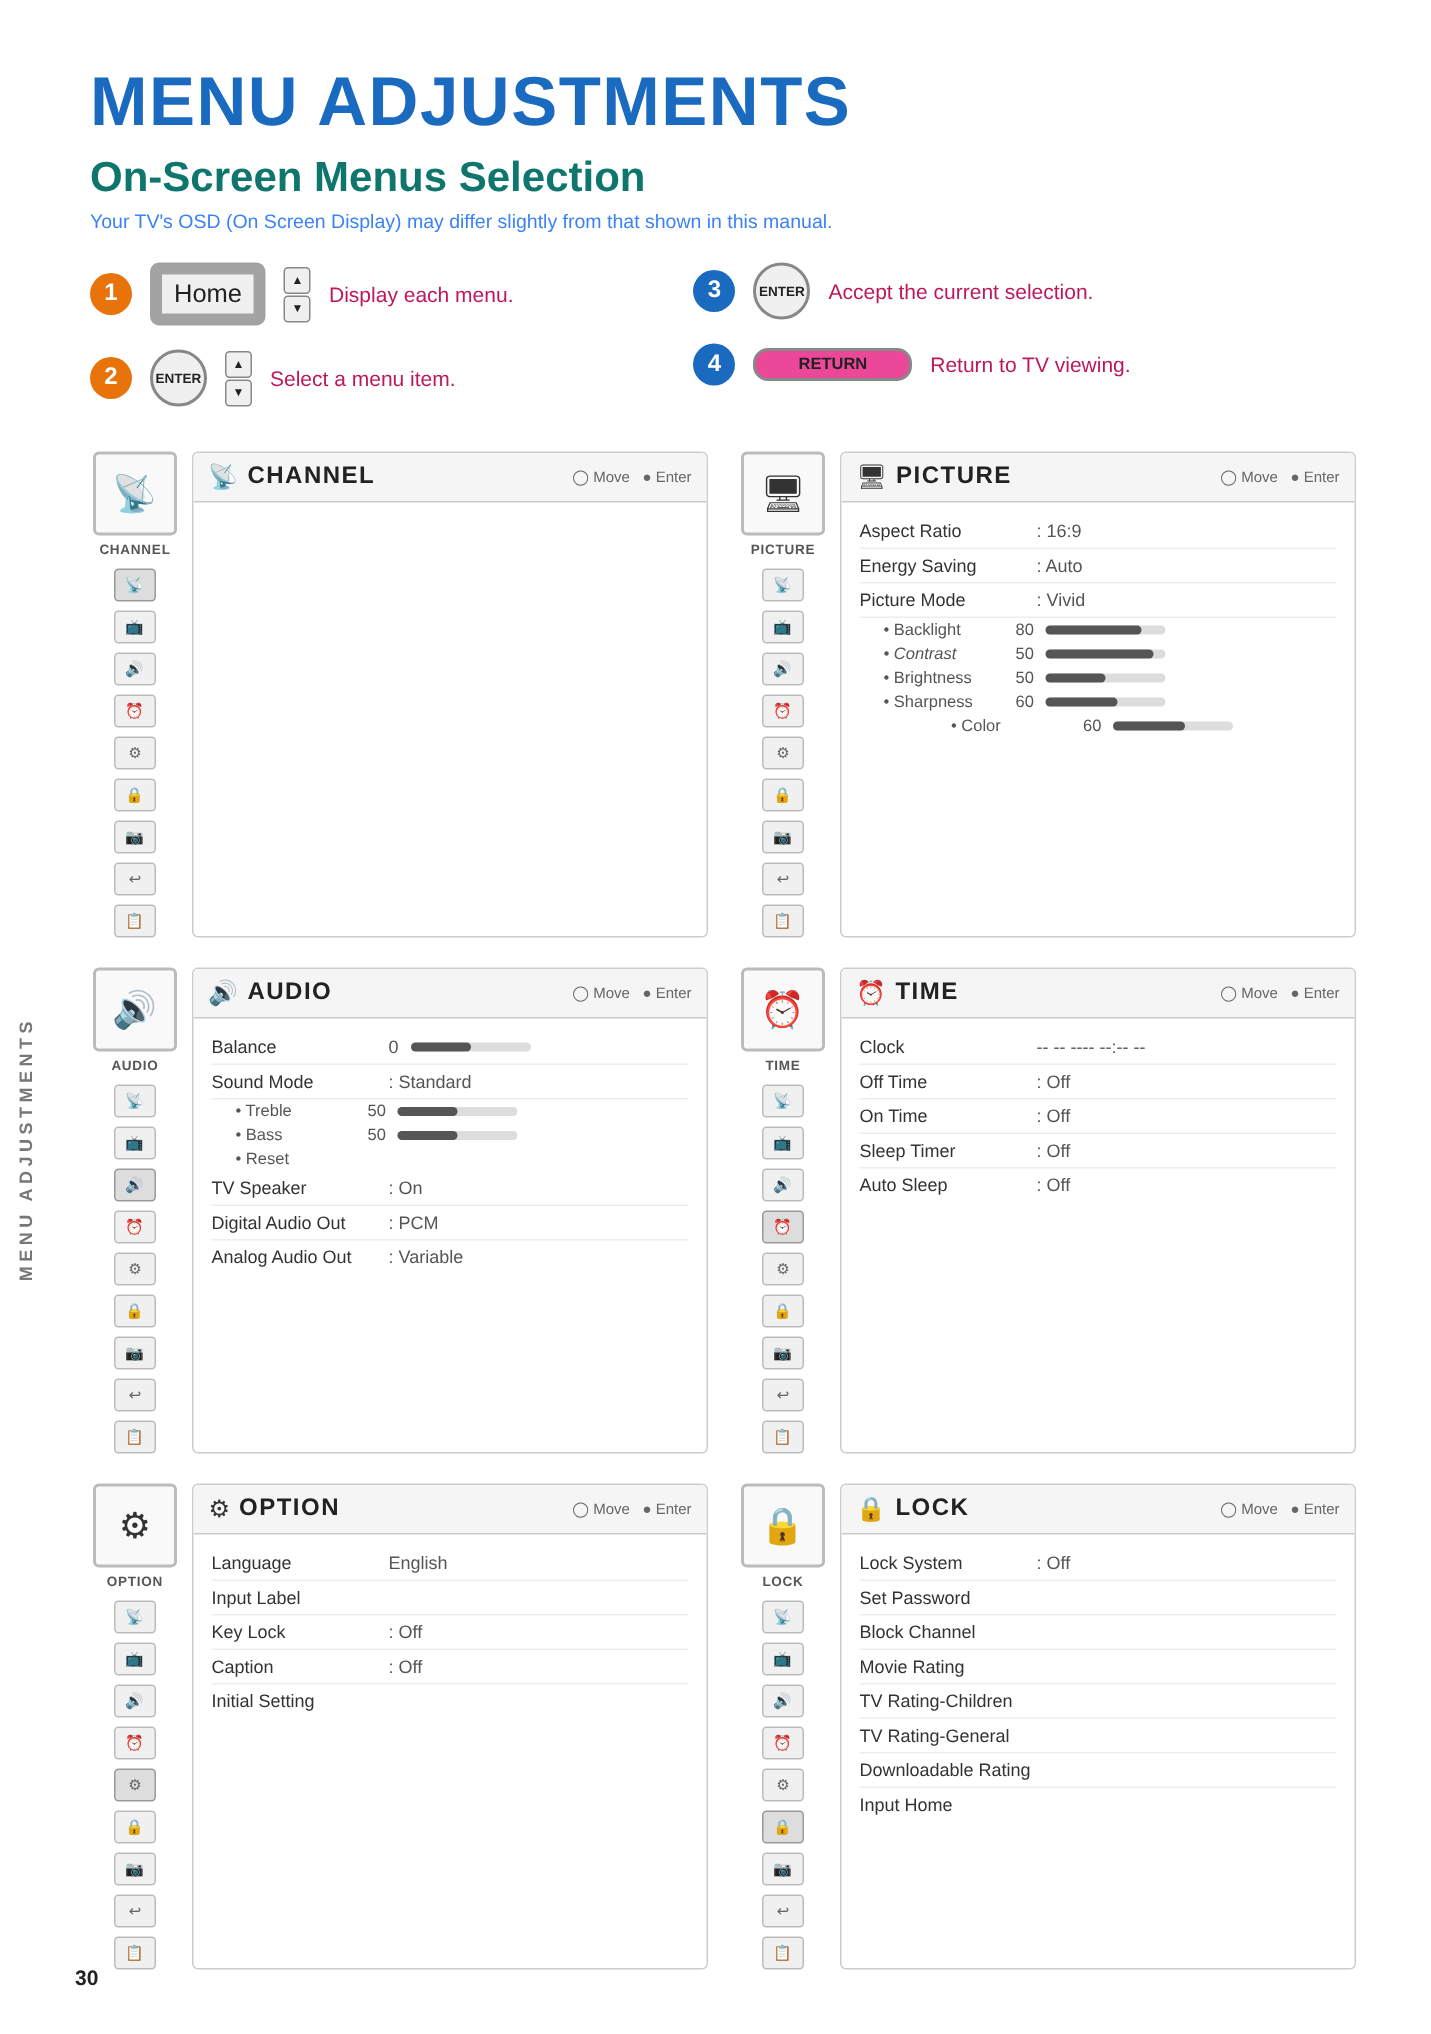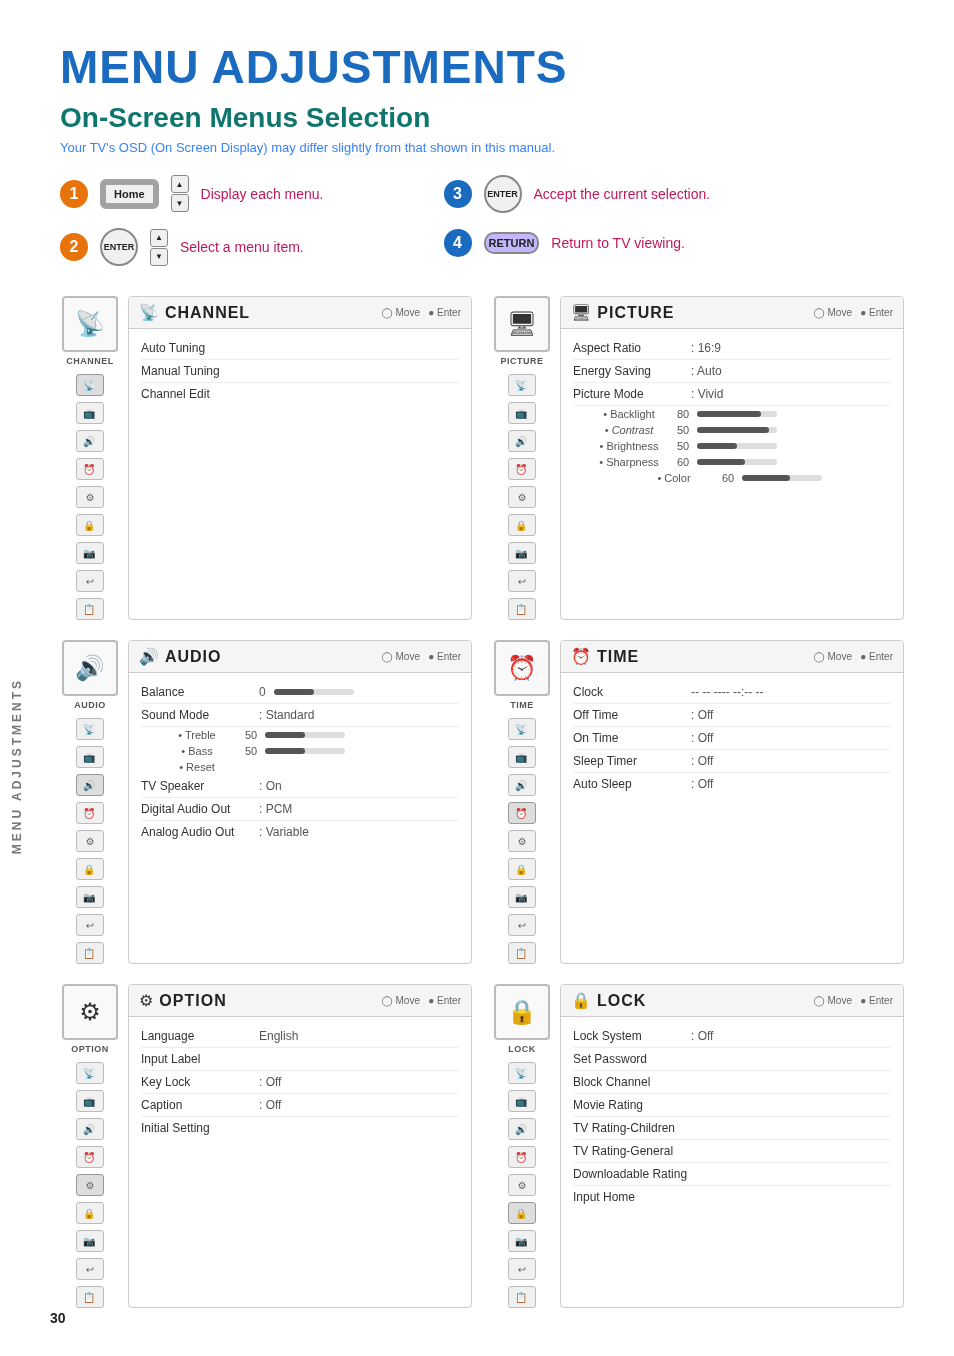--- a/index.html
+++ b/index.html
@@ -84,25 +84,25 @@
     }
 
     .step-badge.blue {
       background: #1a6bbf;
     }
 
     .btn-illustration {
       display: inline-flex;
       align-items: center;
       justify-content: center;
-      border: 6px solid #a3a3a3;
+      border: 8px solid #a3a3a3;
       border-radius: 6px;
       padding: 3px 8px;
-      font-size: 11px;
-      font-weight: bold;
+      font-size: 17px;
+      font-weight: normal;
       background: #f0f0f0;
       min-width: 44px;
     }
 
     .nav-cluster {
       display: inline-flex;
       flex-direction: column;
       align-items: center;
       gap: 1px;
     }
@@ -264,21 +264,20 @@
       color: #555;
     }
 
     .menu-item-sub {
       padding: 2px 0 2px 16px;
       font-size: 11px;
       color: #555;
       display: flex;
       align-items: center;
       gap: 8px;
-      text-align: center;
     }
 
     .progress-bg {
       display: inline-block;
       height: 6px;
       border-radius: 3px;
       background: #ddd;
       width: 80px;
       vertical-align: middle;
       position: relative;
@@ -311,24 +310,24 @@
       display: flex;
       align-items: center;
       justify-content: center;
       font-size: 9px;
       font-weight: bold;
     }
 
     .return-pill {
       border: 2px solid #888;
       border-radius: 10px;
-      padding: 3px 3px;
+      padding: 3px 28px;
       font-size: 11px;
       font-weight: bold;
-      background: #c4b5fd;
+      background: #ec4899;
     }
   </style>
 </head>
 <body>
 
 <div class="sidebar-label" style="left:10px; top:50%; writing-mode:vertical-rl; transform:rotate(180deg); letter-spacing:3px; font-size:12px; font-weight:bold; color:#777;">MENU ADJUSTMENTS</div>
 
 <h1 class="page-title">MENU ADJUSTMENTS</h1>
 
 <h2 class="section-title">On-Screen Menus Selection</h2>
@@ -394,31 +393,20 @@
         </div>
       </div>
       <div class="menu-content">
         <div class="menu-header">
           <div class="menu-header-left">
             <span class="menu-header-icon">📡</span>
             <span class="menu-header-title">CHANNEL</span>
           </div>
           <div class="menu-header-nav">◯ Move &nbsp; ● Enter</div>
         </div>
-        <div class="menu-body">
-          <div class="menu-item">
-            <span class="menu-item-label">Auto Tuning</span>
-          </div>
-          <div class="menu-item">
-            <span class="menu-item-label">Manual Tuning</span>
-          </div>
-          <div class="menu-item">
-            <span class="menu-item-label">Channel Edit</span>
-          </div>
-        </div>
       </div>
     </div>
     <div class="menu-panel">
       <div class="menu-icon-col">
         <div class="menu-icon-box">
           <span class="menu-icon-svg">🖥</span>
         </div>
         <div class="menu-icon-label">PICTURE</div>
         <div class="menu-sidebar-icons">
           <div class="menu-sidebar-icon">📡</div>

